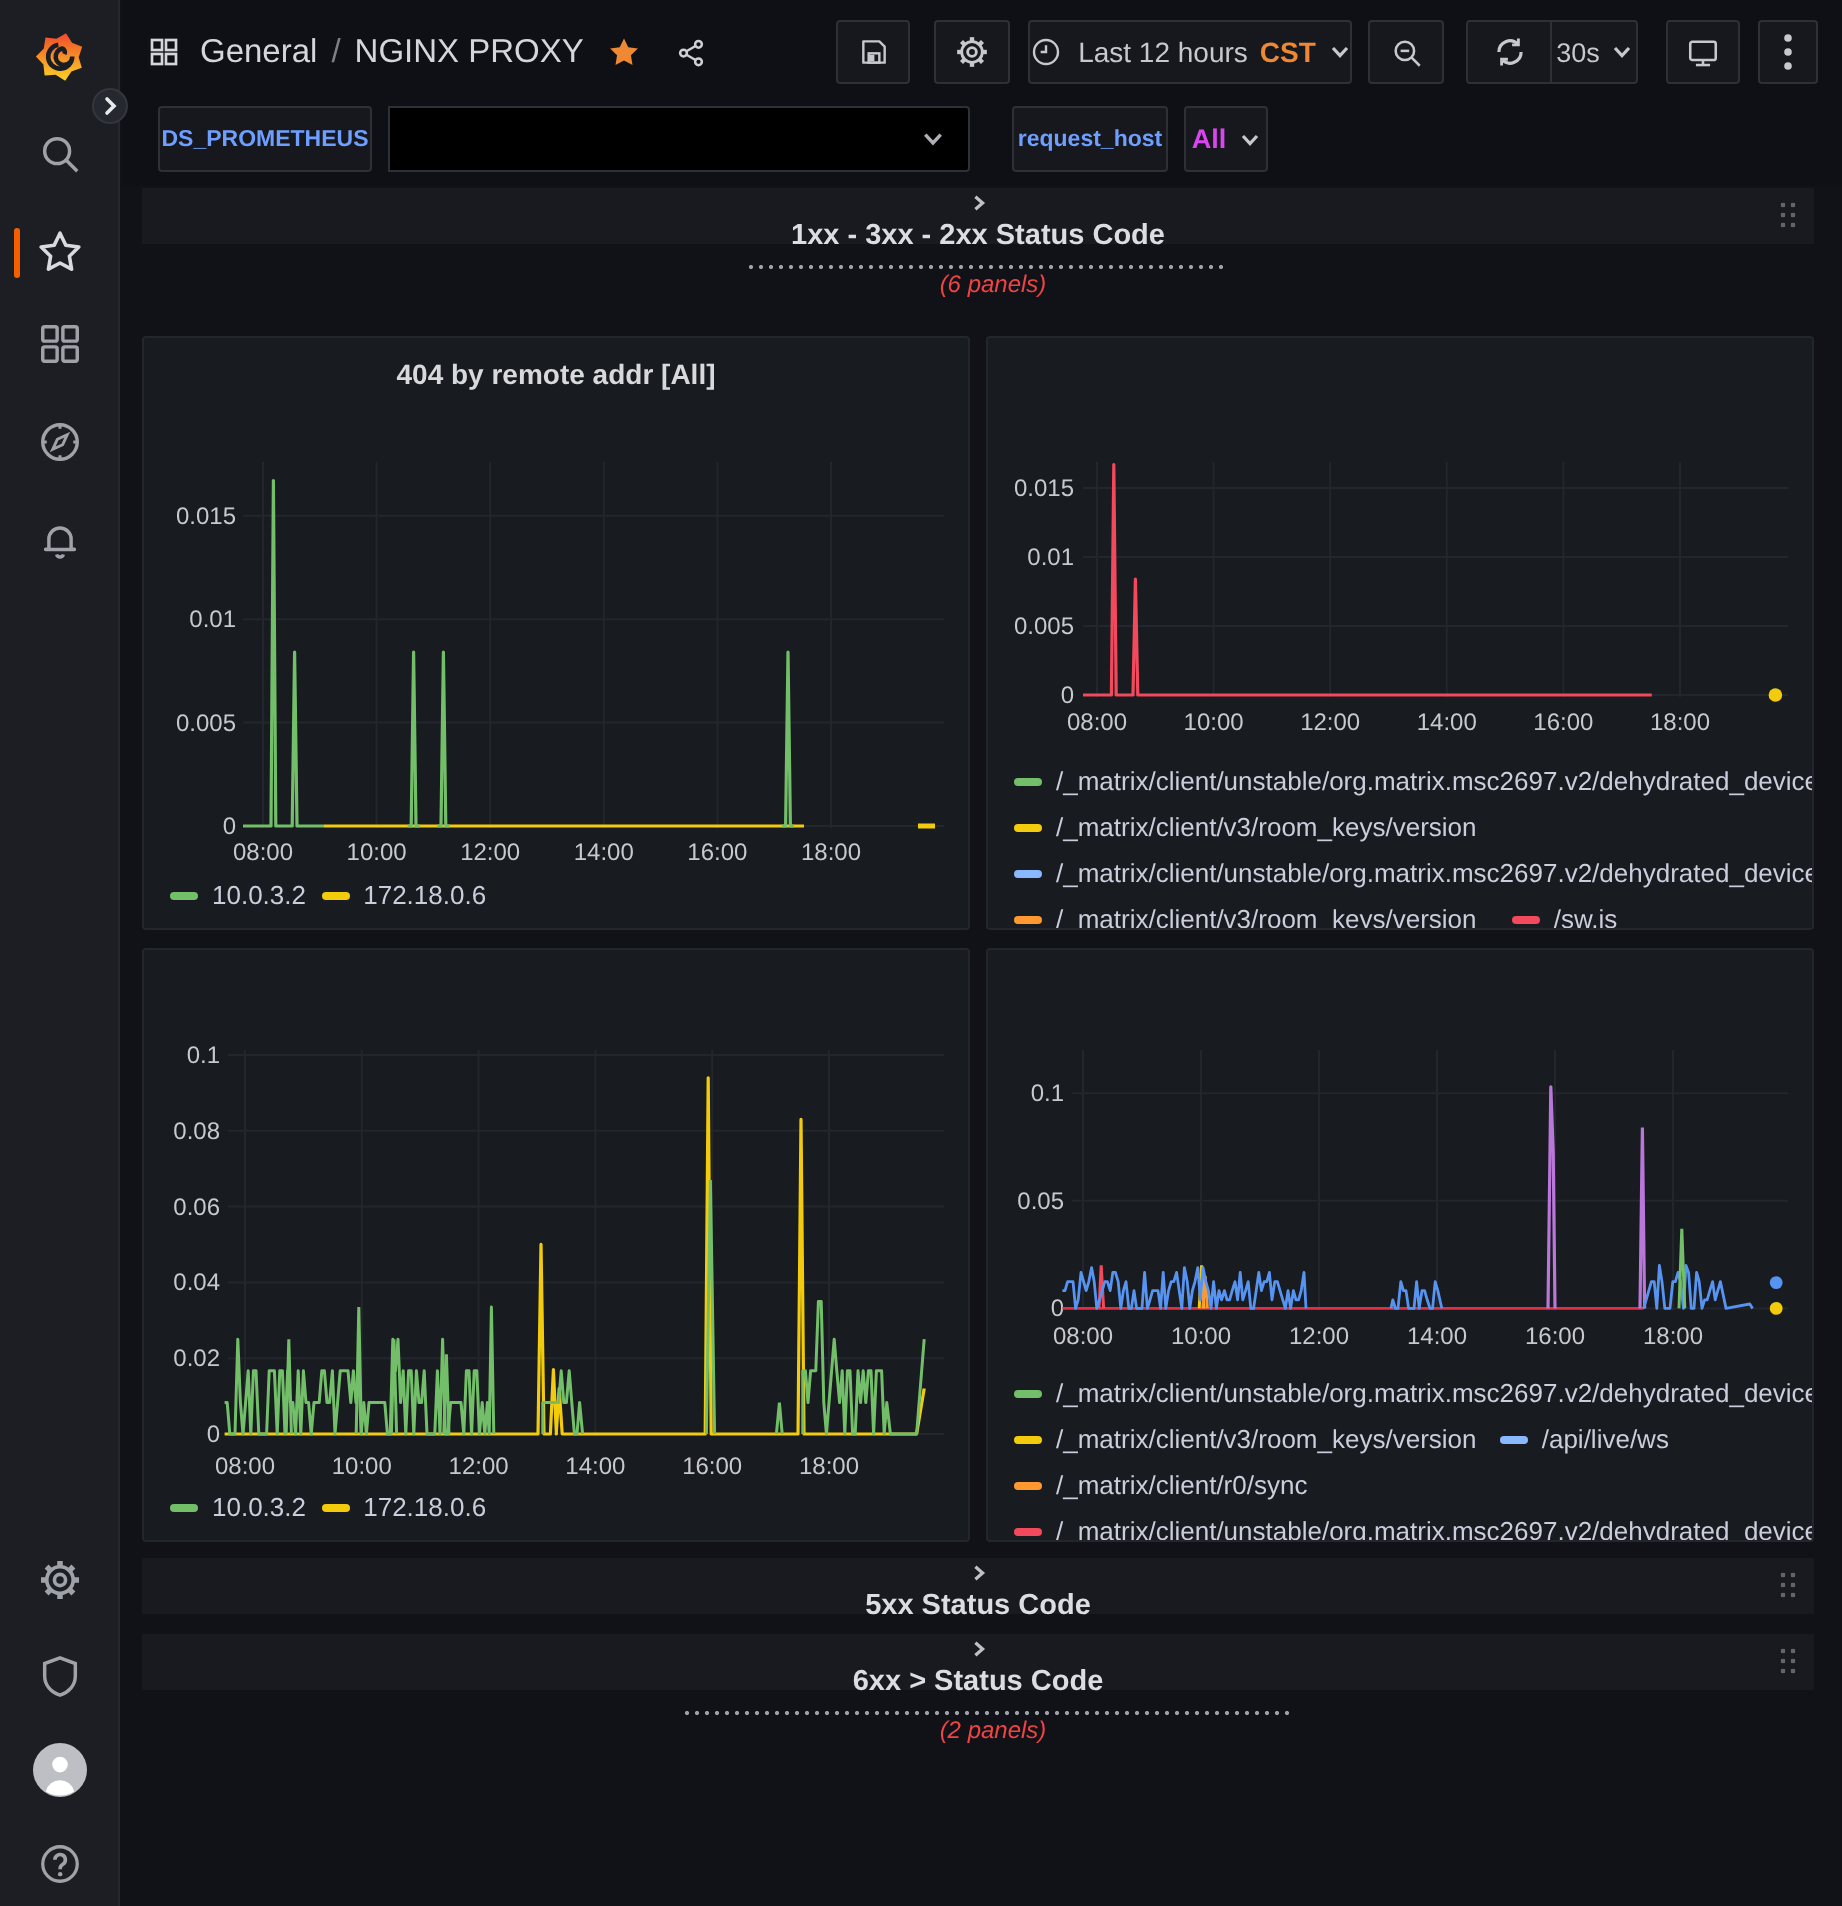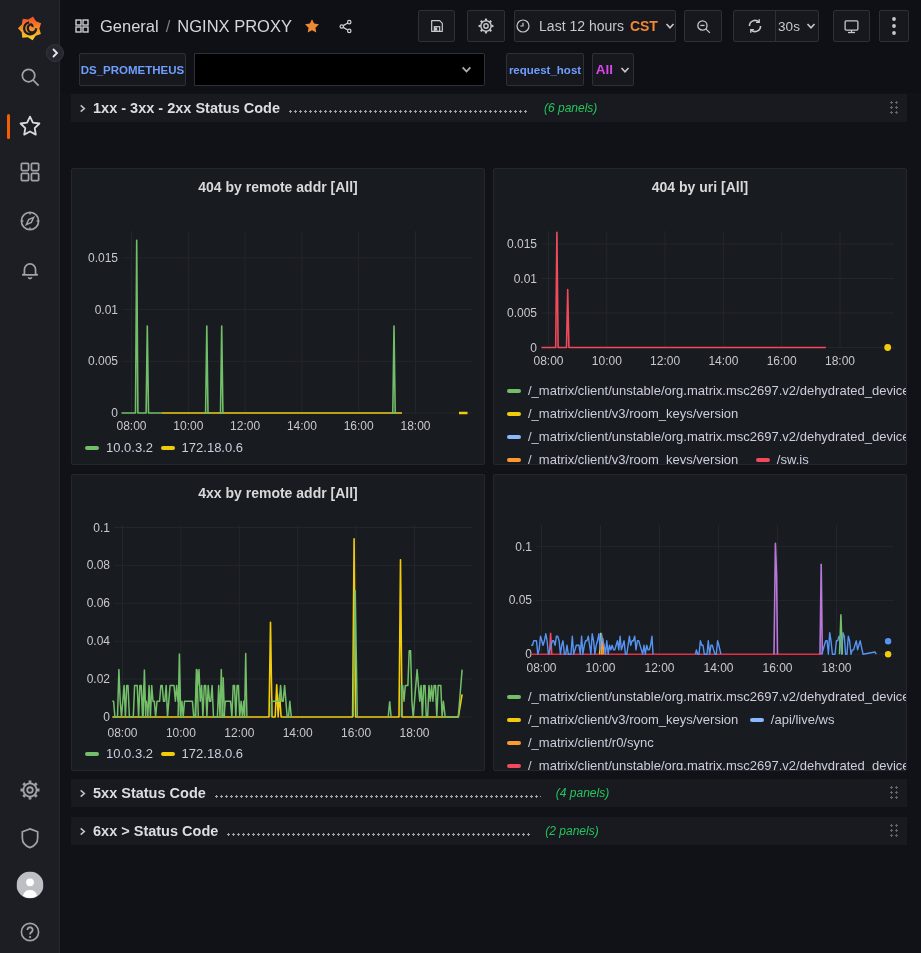--- a/index.html
+++ b/index.html
@@ -14,26 +14,26 @@
 .topnav { position:absolute; left:61px; top:0; width:860px; height:93px; background:#0f1015; }
 .crumb { position:absolute; left:13px; top:10px; display:flex; align-items:center; height:32px; color:#d5d6da; font-size:16.5px; }
 .crumb .t1 { margin-left:10px; }
 .crumb .sep { color:#7b7f87; margin:0 7px; }
 .navbtn { position:absolute; top:10px; height:32px; background:#17181e; border:1px solid #2e3036; border-radius:2px; display:flex; align-items:center; justify-content:center; color:#c7c8cd; }
 
 .varlabel { position:absolute; top:53px; height:33px; background:#17181e; border:1px solid #2e3036; display:flex; align-items:center; justify-content:center; color:#6e9fff; font-size:11.5px; font-weight:bold; border-radius:2px; }
 .vardrop { position:absolute; top:53px; height:33px; background:#000; border:1px solid #2e3036; border-radius:0 2px 2px 0; display:flex; align-items:center; }
 
 .rowhdr { position:absolute; left:71px; width:836px; height:28px; display:flex; align-items:center; color:#dcdde1; font-size:14.5px; font-weight:bold; }
-.rowhdr.bg { background:#191a1f; }
+.rowhdr.bg { background:#191a1f;flex-direction:column; }
 .rowhdr .chev { width:22px; text-align:center; color:#c0c1c6; }
 .dots { height:3px; flex:0 0 auto; margin-left:8px; margin-top:6px;
   background-image:radial-gradient(circle, #9fa1a8 1px, rgba(0,0,0,0) 1.1px);
   background-size:5px 3px; background-position:0 50%; }
-.pcount { margin-left:15px; color:#22c55e; font-size:12px; font-style:italic; font-weight:normal; }
+.pcount { margin-left:15px; color:#ef4444; font-size:12px; font-style:italic; font-weight:normal; }
 .draghandle { position:absolute; right:8px; top:50%; transform:translateY(-50%); width:10px; height:16px;
   background-image:radial-gradient(circle, #62646a 1.1px, rgba(0,0,0,0) 1.3px);
   background-size:5px 5px; }
 
 .panel { position:absolute; width:414px; height:297px; background:#181b1f; border:1px solid #23262c; border-radius:2px; overflow:hidden; }
 .ptitle { position:absolute; top:10px; left:0; width:100%; text-align:center; color:#d8d9da; font-size:14px; font-weight:bold; }
 .legend { position:absolute; font-size:13px; color:#ccccdc; }
 .ldash { display:inline-block; width:14px; height:4px; border-radius:2px; vertical-align:middle; margin-right:7px; margin-top:-2px; }
 .lrow { position:absolute; left:13px; white-space:nowrap; }
 svg text { font-family:"Liberation Sans",sans-serif; }
@@ -275,21 +275,20 @@
         <path d="M131.8,244.0 L133.6,244.0 L134.8,157.1 L136.0,244.0 L137.8,244.0" stroke="#73bf69" stroke-width="1.6" fill="none" stroke-linejoin="round"></path>
         <path d="M146.7,244.0 L148.5,244.0 L149.7,157.1 L150.9,244.0 L152.7,244.0" stroke="#73bf69" stroke-width="1.6" fill="none" stroke-linejoin="round"></path>
         <path d="M319.0,244.0 L320.8,244.0 L322.0,157.1 L323.2,244.0 L325.0,244.0" stroke="#73bf69" stroke-width="1.6" fill="none" stroke-linejoin="round"></path>
       </svg>
   <div class="legend lrow" style="top:271px">
     <span class="ldash" style="background:#73bf69"></span>10.0.3.2
     <span class="ldash" style="background:#f2cc0c; margin-left:4px"></span>172.18.0.6
   </div>
 </div>
 <div class="panel" style="left:493px; top:168px">
-  <div class="ptitle">404 by uri [All]</div>
   <svg width="414" height="297" viewBox="0 0 414 297" xmlns="http://www.w3.org/2000/svg" style="position:absolute;top:0;left:0">
         <line x1="54.5" y1="62" x2="54.5" y2="179.5" stroke="#24262d" stroke-width="1"></line>
         <line x1="112.8" y1="62" x2="112.8" y2="179.5" stroke="#24262d" stroke-width="1"></line>
         <line x1="171.1" y1="62" x2="171.1" y2="179.5" stroke="#24262d" stroke-width="1"></line>
         <line x1="229.4" y1="62" x2="229.4" y2="179.5" stroke="#24262d" stroke-width="1"></line>
         <line x1="287.7" y1="62" x2="287.7" y2="179.5" stroke="#24262d" stroke-width="1"></line>
         <line x1="346.0" y1="62" x2="346.0" y2="179.5" stroke="#24262d" stroke-width="1"></line>
         <line x1="47.5" y1="75.0" x2="400" y2="75.0" stroke="#24262d" stroke-width="1"></line>
         <line x1="47.5" y1="109.5" x2="400" y2="109.5" stroke="#24262d" stroke-width="1"></line>
         <line x1="47.5" y1="144.0" x2="400" y2="144.0" stroke="#24262d" stroke-width="1"></line>
@@ -308,21 +307,20 @@
         <circle cx="393.7" cy="178.5" r="3.4" fill="#f2cc0c"></circle>
       </svg>
   <div class="legend lrow" style="top:214px"><span class="ldash" style="background:#73bf69"></span>/_matrix/client/unstable/org.matrix.msc2697.v2/dehydrated_device</div>
   <div class="legend lrow" style="top:237px"><span class="ldash" style="background:#f2cc0c"></span>/_matrix/client/v3/room_keys/version</div>
   <div class="legend lrow" style="top:260px"><span class="ldash" style="background:#8ab8ff"></span>/_matrix/client/unstable/org.matrix.msc2697.v2/dehydrated_device</div>
   <div class="legend lrow" style="top:283px"><span class="ldash" style="background:#ff9830"></span>/_matrix/client/v3/room_keys/version
     <span class="ldash" style="background:#f2495c; margin-left:14px"></span>/sw.js</div>
 </div>
 
 <div class="panel" style="left:71px; top:474px">
-  <div class="ptitle">4xx by remote addr [All]</div>
   <svg width="414" height="297" viewBox="0 0 414 297" xmlns="http://www.w3.org/2000/svg" style="position:absolute;top:0;left:0">
         <line x1="50.5" y1="50" x2="50.5" y2="243.0" stroke="#24262d" stroke-width="1"></line>
         <line x1="108.9" y1="50" x2="108.9" y2="243.0" stroke="#24262d" stroke-width="1"></line>
         <line x1="167.3" y1="50" x2="167.3" y2="243.0" stroke="#24262d" stroke-width="1"></line>
         <line x1="225.7" y1="50" x2="225.7" y2="243.0" stroke="#24262d" stroke-width="1"></line>
         <line x1="284.1" y1="50" x2="284.1" y2="243.0" stroke="#24262d" stroke-width="1"></line>
         <line x1="342.5" y1="50" x2="342.5" y2="243.0" stroke="#24262d" stroke-width="1"></line>
         <line x1="42" y1="204.1" x2="400" y2="204.1" stroke="#24262d" stroke-width="1"></line>
         <line x1="42" y1="166.2" x2="400" y2="166.2" stroke="#24262d" stroke-width="1"></line>
         <line x1="42" y1="128.3" x2="400" y2="128.3" stroke="#24262d" stroke-width="1"></line>

